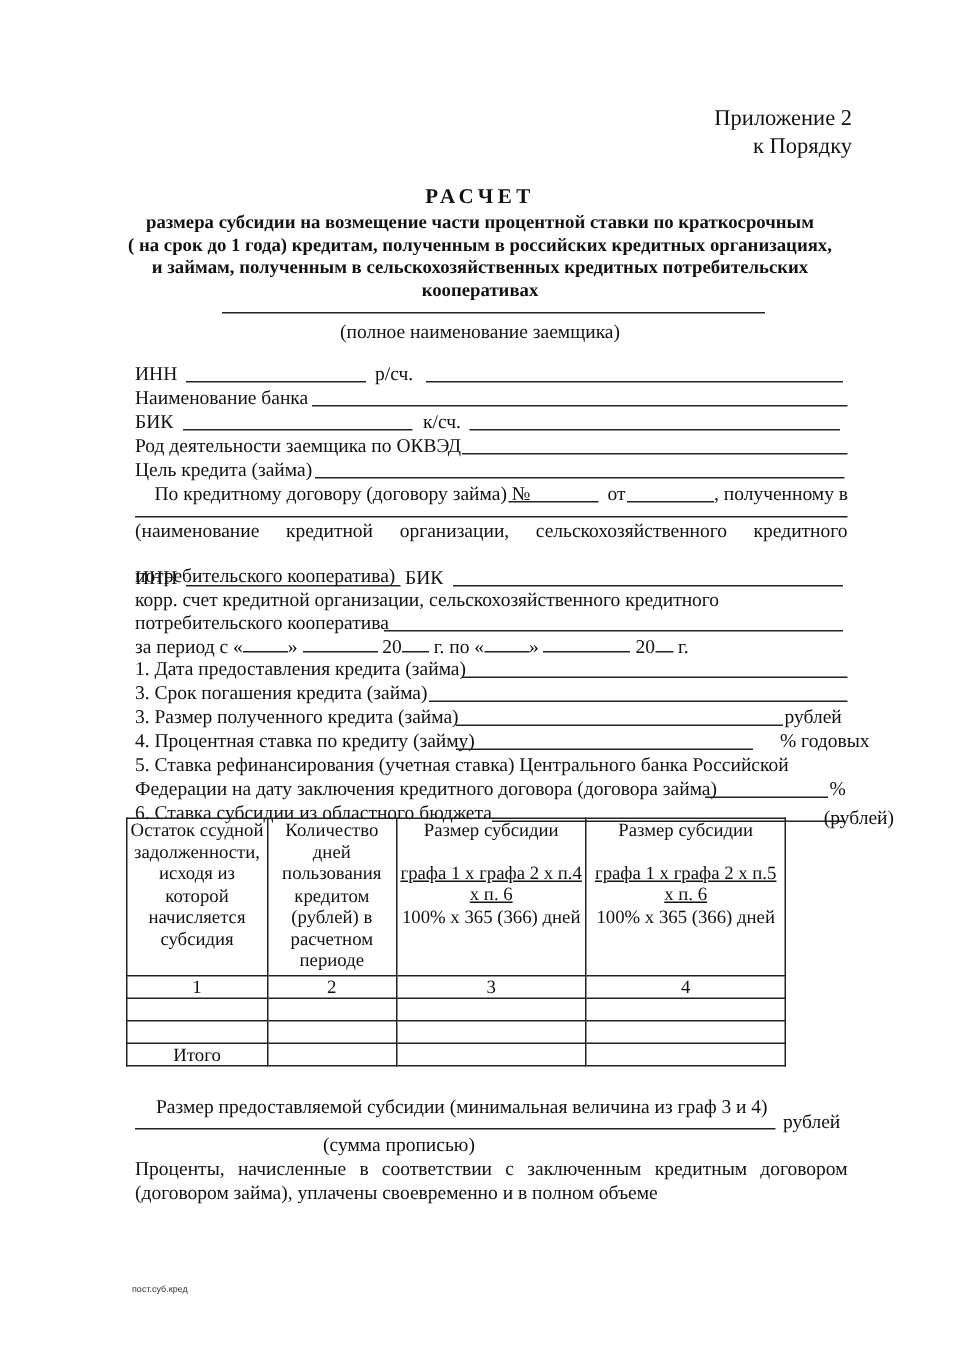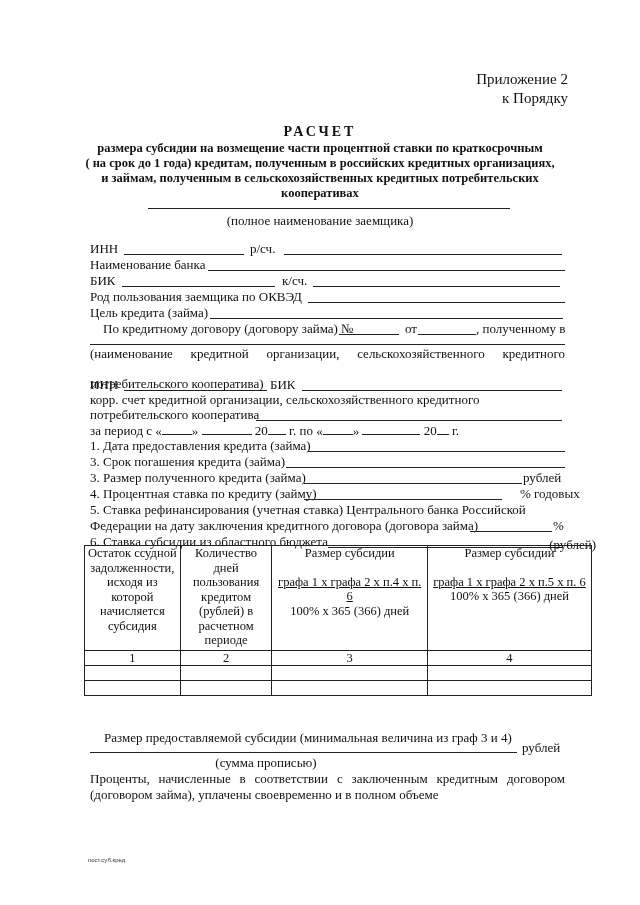--- a/index.html
+++ b/index.html
@@ -6,21 +6,21 @@
   body { width:640px; height:905px; position:relative; overflow:hidden;
          font-family:"Liberation Serif", serif; color:#111; font-size:13px; }
   .abs { position:absolute; white-space:nowrap; }
   .appendix { right:72px; text-align:right; font-size:15px; line-height:19px; }
   .title { left:0; width:640px; text-align:center; font-weight:bold; }
   .t-main { top:124px; font-size:14px; letter-spacing:3px; }
   .t-sub { font-size:12.5px; line-height:15px; }
   .line { position:absolute; border-bottom:1px solid #222; height:0; }
   .fld { position:absolute; left:90px; font-size:13px; line-height:15px; white-space:nowrap; }
   .just { position:absolute; left:90px; width:475px; font-size:13px; text-align:justify; text-align-last:justify; white-space:nowrap; }
-  table.calc { position:absolute; left:84px; top:545px; width:508px; border-collapse:collapse; font-size:12.5px; }
+  table.calc { position:absolute; left:84px; top:545px; width:440px; border-collapse:collapse; font-size:12.5px; }
   table.calc td { border:1px solid #222; text-align:center; vertical-align:top; padding:0 2px; line-height:14.5px; }
   table.calc tr.num td, table.calc tr.empty td, table.calc tr.total td { height:14px; line-height:14px; }
   .formula-num { text-decoration:underline; }
   .footer-code { left:88px; top:857px; font-size:6px; color:#333; font-family:"Liberation Sans", sans-serif; }
 </style>
 </head>
 <body>
 
 <div class="abs appendix" style="top:70px;">Приложение 2</div>
 <div class="abs appendix" style="top:89px;">к Порядку</div>
@@ -39,21 +39,21 @@
 <div class="line" style="left:284px; top:254px; width:278px;"></div>
 
 <div class="fld" style="top:257px;">Наименование банка</div>
 <div class="line" style="left:208px; top:270px; width:357px;"></div>
 
 <div class="fld" style="top:273px;">БИК</div>
 <div class="line" style="left:122px; top:286px; width:153px;"></div>
 <div class="fld" style="top:273px; left:282px;">к/сч.</div>
 <div class="line" style="left:313px; top:286px; width:247px;"></div>
 
-<div class="fld" style="top:289px;">Род пользования заемщика по ОКВЭД</div>
+<div class="fld" style="top:289px;">Род деятельности заемщика по ОКВЭД</div>
 <div class="line" style="left:308px; top:302px; width:257px;"></div>
 
 <div class="fld" style="top:305px;">Цель кредита (займа)</div>
 <div class="line" style="left:210px; top:318px; width:353px;"></div>
 
 <div class="fld" style="top:321px;margin-left:13px;">По кредитному договору (договору займа) №</div>
 <div class="line" style="left:339px; top:334px; width:60px;"></div>
 <div class="fld" style="top:321px; left:405px;">от</div>
 <div class="line" style="left:418px; top:334px; width:58px;"></div>
 <div class="fld" style="top:321px; left:476px;">, полученному в</div>
@@ -146,20 +146,26 @@
         <td></td>
     <td></td>
         <td></td>
   </tr>
   <tr class="empty">
     <td></td>
         <td></td>
     <td></td>
         <td></td>
   </tr>
+  <tr class="total">
+    <td>Итого</td>
+    <td></td>
+    <td></td>
+    <td></td>
+  </tr>
 </tbody>
   </table>
 
 <div class="fld" style="top:730px; left:104px;">Размер предоставляемой субсидии (минимальная величина из граф 3 и 4)</div>
 <div class="line" style="left:90px; top:752px; width:427px;"></div>
 <div class="fld" style="top:740px; left:522px;">рублей</div>
 <div class="abs" style="left:0; width:532px; text-align:center; top:755px; font-size:13px;">(сумма прописью)</div>
 
 <div class="just" style="top:771px;">
   <span>Проценты,</span>

